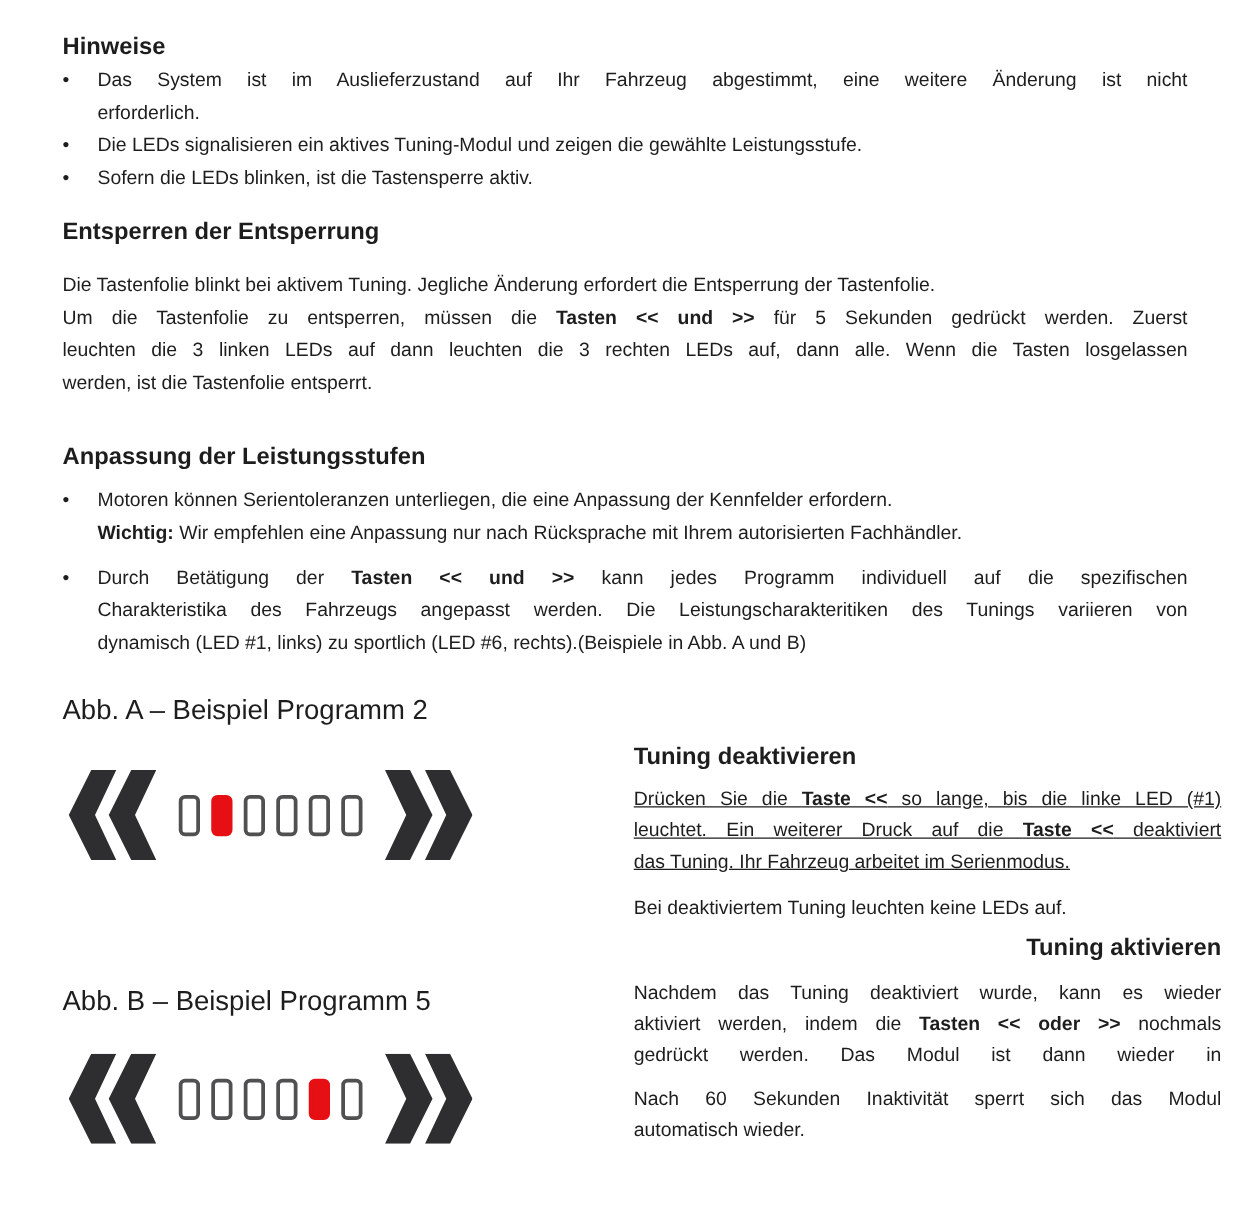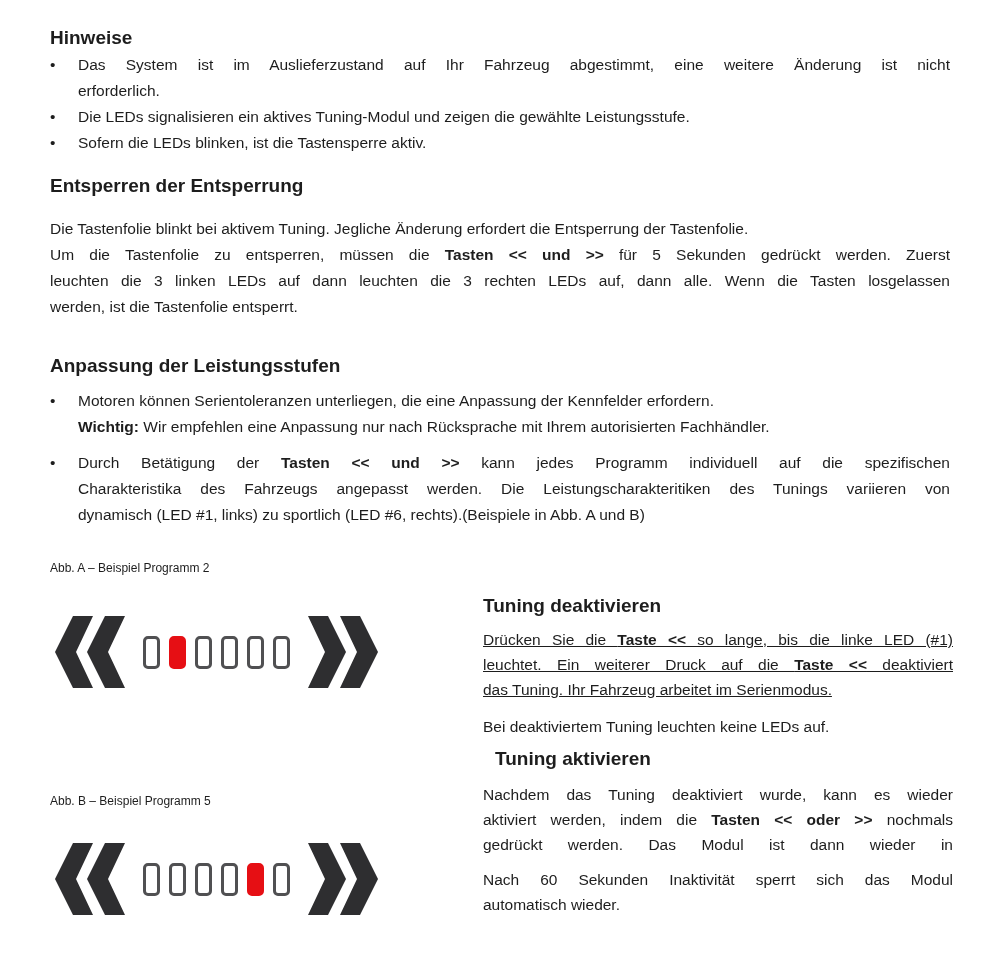--- a/index.html
+++ b/index.html
@@ -6,40 +6,40 @@
   .page{
     position:relative;
     width:1000px;height:975px;
     background:var(--background,#fff);
     color:var(--text,#1d1d1d);
     font-family:"Liberation Sans",sans-serif;
     overflow:hidden;
   }
   .abs{position:absolute;}
   .heading{font-weight:bold;font-size:19px;line-height:20px;}
-  .caption{font-size:12px;line-height:20px;}
+  .caption{font-size:22px;line-height:20px;}
   .body{font-size:15.5px;line-height:26px;}
   .rbody{font-size:15.5px;line-height:25px;}
   .jlast{text-align:justify;text-align-last:justify;}
   .bullet-row{display:flex;}
   .bullet-marker{width:28px;flex:none;}
   .bullet-text{flex:1;min-width:0;}
   .figure{display:flex;align-items:center;}
   .led-row{display:flex;gap:9px;align-items:center;margin:0 18px;}
   .led{
     width:17px;height:33px;box-sizing:border-box;
     border:3px solid var(--led-outline,#505052);
     border-radius:5px;background:#fff;
   }
   .led-on{background:var(--led-red,#e60f14);border-color:var(--led-red,#e60f14);}
   .chev polygon{fill:var(--chevron,#2e2e30);}
   .rcol-h{margin:0 0 11px 0;}
   .rcol-p1{margin:0 0 12px 0;text-decoration:underline;}
   .rcol-p2{margin:12px 0 10px 0;}
-  .rcol-h2{margin:0 0 13px 12px;}
+  .rcol-h2{margin:0 0 13px 0;text-align:right;}
   .rcol-p3{margin:0 0 10px 0;}
   .mb10{margin-bottom:10px;}
 </style>
 </head>
 <body>
 
 <div class="page">
 
   <div class="abs heading" style="left:50px;top:28px;width:900px;">Hinweise</div>
 
@@ -129,21 +129,21 @@
         <div class="led"></div>
         <div class="led led-on"></div>
         <div class="led"></div>
       </div>
     <svg class="chev" width="70" height="72" viewBox="0 0 70 72">
       <polygon points="0,0 20,0 38,36 20,72 0,72 17,36"></polygon>
       <polygon points="32,0 52,0 70,36 52,72 32,72 49,36"></polygon>
     </svg>
   </div>
 
-  <div class="abs rbody" style="left:483px;top:596px;width:470px;">
+  <div class="abs rbody" style="left:507px;top:596px;width:470px;">
 
     <div class="heading rcol-h">Tuning deaktivieren</div>
 
     <div class="rcol-p1">
       <div class="jlast"><span>Drücken Sie die </span><b>Taste &lt;&lt;</b><span> so lange, bis die linke LED (#1)</span></div>
       <div class="jlast"><span>leuchtet. Ein weiterer Druck auf die </span><b>Taste &lt;&lt;</b><span> deaktiviert</span></div>
       <div>das Tuning. Ihr Fahrzeug arbeitet im Serienmodus.</div>
     </div>
 
     <div class="rcol-p2">Bei deaktiviertem Tuning leuchten keine LEDs auf.</div>

